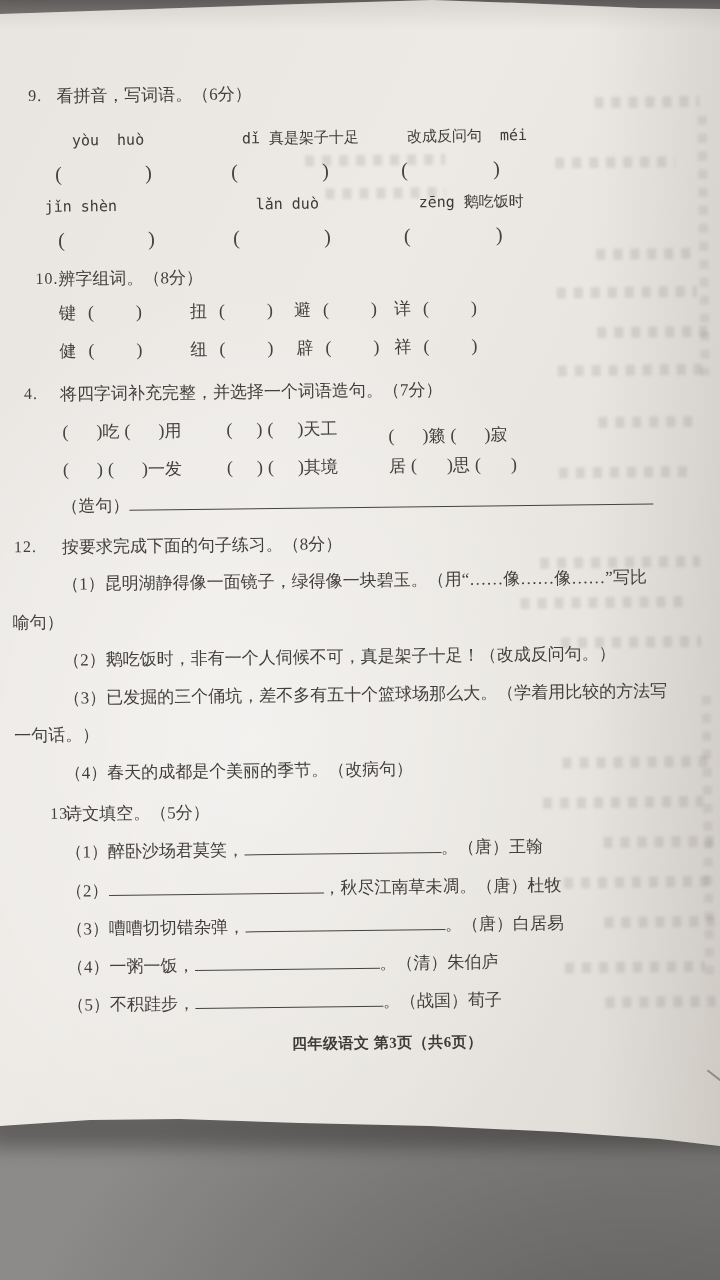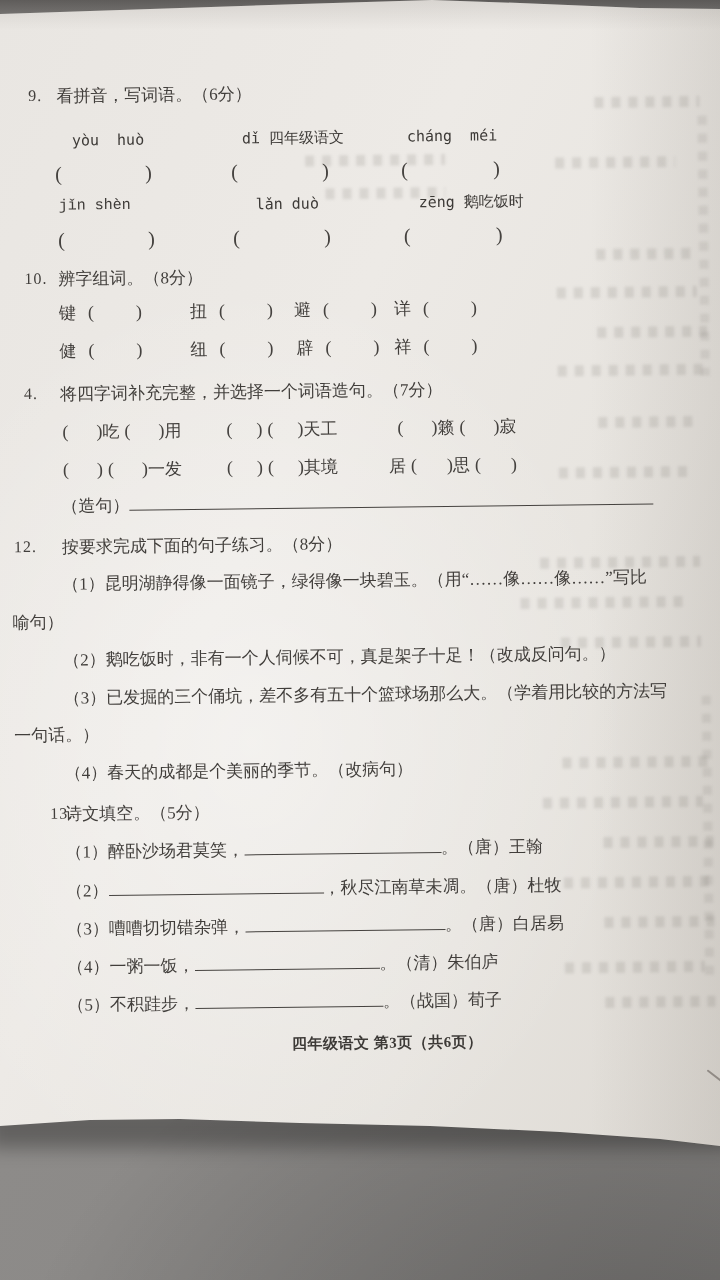--- a/index.html
+++ b/index.html
@@ -79,47 +79,47 @@
       <div class="ghost" style="top:1000px;left:600px;width:110px;"></div>
       <div class="ghost v" style="top:120px;left:703px;width:9px;height:260px;"></div>
       <div class="ghost v" style="top:700px;left:700px;width:9px;height:280px;"></div>
 
       <div class="line" style="top:82px;">
         <span class="qnum" style="left:34px;">9.</span>
         <span class="qtitle">看拼音，写词语。（6分）</span>
       </div>
       <div class="line" style="top:128px;">
         <span class="abs pinyin" style="left:77px;">yòu  huò</span>
-        <span class="abs pinyin" style="left:247px;">dǐ 四年级语文</span>
-        <span class="abs pinyin" style="left:412px;">cháng  méi</span>
+        <span class="abs pinyin" style="left:247px;">dǐ 真是架子十足</span>
+        <span class="abs pinyin" style="left:412px;">改成反问句  méi</span>
       </div>
       <div class="line" style="top:158px;">
         <span class="abs bp" style="left:60px;">(</span>
         <span class="abs bp" style="left:150px;">)</span>
         <span class="abs bp" style="left:236px;">(</span>
         <span class="abs bp" style="left:327px;">)</span>
         <span class="abs bp" style="left:406px;">(</span>
         <span class="abs bp" style="left:498px;">)</span>
       </div>
       <div class="line" style="top:194px;">
-        <span class="abs pinyin" style="left:63px;font-family:Liberation Mono, monospace;">jǐn shèn</span>
+        <span class="abs pinyin" style="left:49px;">jǐn shèn</span>
         <span class="abs pinyin" style="left:260px;text-align:right;">lǎn duò</span>
         <span class="abs pinyin" style="left:423px;">zēng 鹅吃饭时</span>
       </div>
       <div class="line" style="top:224px;">
         <span class="abs bp" style="left:62px;">(</span>
         <span class="abs bp" style="left:152px;">)</span>
         <span class="abs bp" style="left:237px;">(</span>
         <span class="abs bp" style="left:328px;">)</span>
         <span class="abs bp" style="left:408px;">(</span>
         <span class="abs bp" style="left:500px;">)</span>
       </div>
 
       <div class="line" style="top:265px;">
-        <span class="qnum" style="left:28px;">10.</span>
+        <span class="qnum" style="left:39px;">10.</span>
         <span class="qtitle">辨字组词。（8分）</span>
       </div>
       <div class="line" style="top:298px;">
         <span class="abs grp" style="left:62px;"><span>键</span><span class="pr mls">(</span><span class="gap"></span><span class="pr">)</span></span>
         <span class="abs grp" style="left:193px;"><span>扭</span><span class="pr mls">(</span><span class="gap"></span><span class="pr">)</span></span>
         <span class="abs grp" style="left:297px;"><span>避</span><span class="pr mls">(</span><span class="gap"></span><span class="pr">)</span></span>
         <span class="abs grp" style="left:397px;"><span>详</span><span class="pr mls">(</span><span class="gap"></span><span class="pr">)</span></span>
       </div>
       <div class="line" style="top:336px;">
         <span class="abs grp" style="left:62px;"><span>健</span><span class="pr mls">(</span><span class="gap"></span><span class="pr">)</span></span>
@@ -128,21 +128,21 @@
         <span class="abs grp" style="left:397px;"><span>祥</span><span class="pr mls">(</span><span class="gap"></span><span class="pr">)</span></span>
       </div>
 
       <div class="line" style="top:380px;">
         <span class="qnum" style="left:26px;">4.</span>
         <span class="qtitle">将四字词补充完整，并选择一个词语造句。（7分）</span>
       </div>
       <div class="line" style="top:417px;">
         <span class="abs g11" style="left:64px;"><span class="pr">(</span><span class="gp w28"></span><span class="pr">)</span><span>吃</span><span class="pr ml6">(</span><span class="gp w28"></span><span class="pr">)</span><span>用</span></span>
         <span class="abs g11" style="left:228px;"><span class="pr">(</span><span class="gp w24"></span><span class="pr">)</span><span class="pr ml6">(</span><span class="gp w24"></span><span class="pr">)</span><span>天工</span></span>
-        <span class="abs g11" style="left:399px;"><span class="pr">(</span><span class="gp w28"></span><span class="pr">)</span><span>籁</span><span class="pr ml6">(</span><span class="gp w28"></span><span class="pr">)</span><span>寂</span></span>
+        <span class="abs g11" style="left:390px;margin-top:8px;"><span class="pr">(</span><span class="gp w28"></span><span class="pr">)</span><span>籁</span><span class="pr ml6">(</span><span class="gp w28"></span><span class="pr">)</span><span>寂</span></span>
       </div>
       <div class="line" style="top:455px;">
         <span class="abs g11" style="left:64px;"><span class="pr">(</span><span class="gp w28"></span><span class="pr">)</span><span class="pr ml6">(</span><span class="gp w28"></span><span class="pr">)</span><span>一发</span></span>
         <span class="abs g11" style="left:228px;"><span class="pr">(</span><span class="gp w24"></span><span class="pr">)</span><span class="pr ml6">(</span><span class="gp w24"></span><span class="pr">)</span><span>其境</span></span>
         <span class="abs g11" style="left:390px;"><span>居</span><span class="pr ml6">(</span><span class="gp w30"></span><span class="pr">)</span><span>思</span><span class="pr ml6">(</span><span class="gp w30"></span><span class="pr">)</span></span>
       </div>
       <div class="line sent" style="top:492px;">
         <span>（造句）</span><span class="uline" style="width:524px;"></span>
       </div>
 

